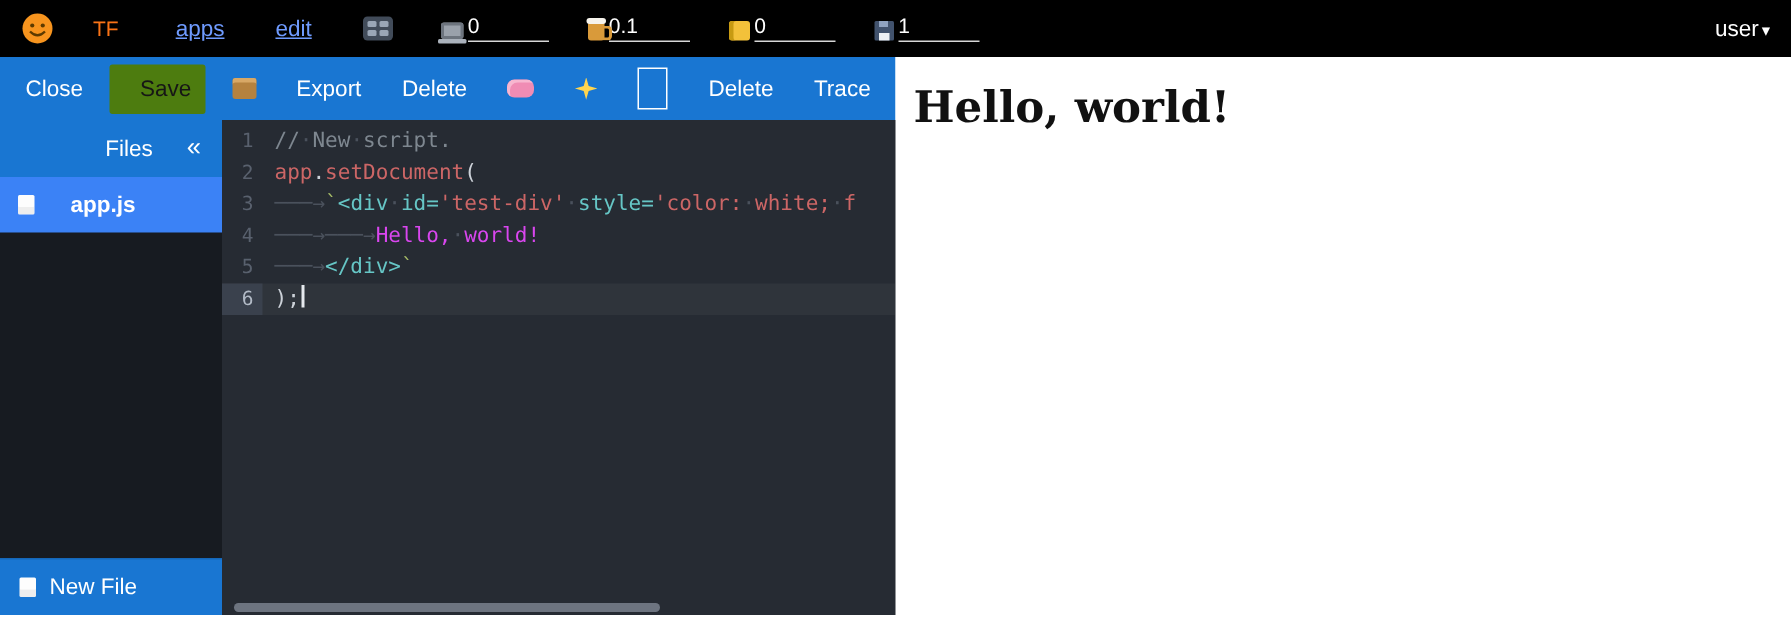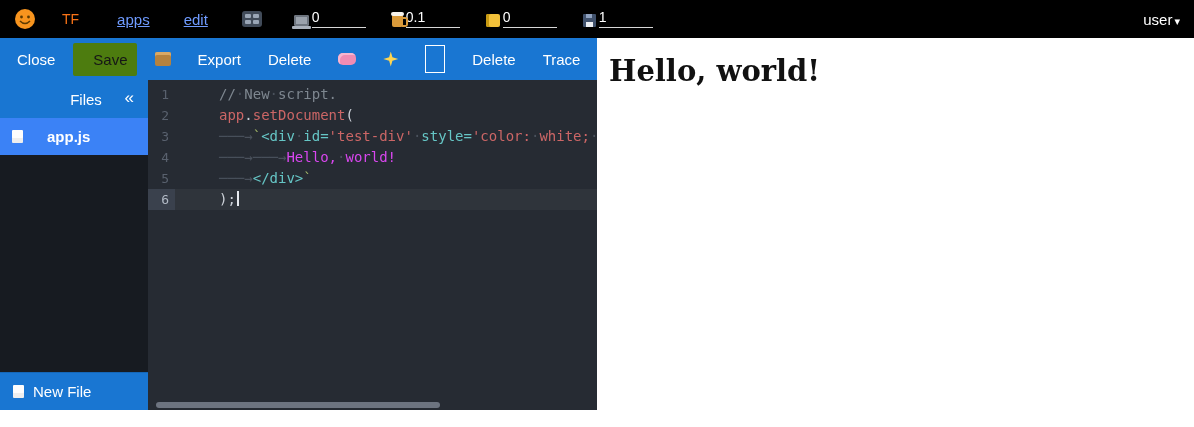--- a/index.html
+++ b/index.html
@@ -85,21 +85,21 @@
   .i-litter::after { content:""; position:absolute; left:4px; top:3px; width:5px; height:7px;
                      background:#fff; clip-path:polygon(0 0,100% 0,80% 100%,20% 100%); }
 
   
   .editor { flex:1; background:#262b33; position:relative; overflow:hidden;
             font-family:"DejaVu Sans Mono", monospace; font-size:14px; line-height:21px;
             padding-top:4px; cursor:text; }
   .line-row { display:flex; white-space:pre; }
   .gutter-cell { width:27px; flex:none; text-align:right; padding-right:6px;
                  color:#59616e; font-size:13px; }
-  .code-content { flex:1; padding-left:8px; overflow:hidden;margin-left:36px; }
+  .code-content { flex:1; padding-left:8px; overflow:hidden; }
   .line-row.active { background:rgba(255,255,255,0.045); }
   .line-row.active .gutter-cell { background:#3a414d; color:#b2bac6; }
   .tok-comment { color:#7e8790; }
   .tok-plain   { color:#ccd1d8; }
   .tok-red     { color:#cc6666; }
   .tok-tag     { color:#66c6c6; }
   .tok-attr    { color:#cc6666; }
   .tok-str     { color:#a8bd68; }
   .tok-text    { color:#d946ef; }
   .tok-ws      { color:#4a515c; }

